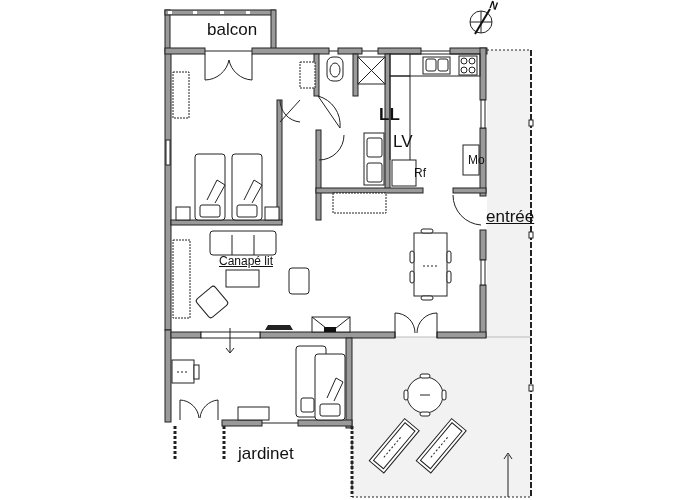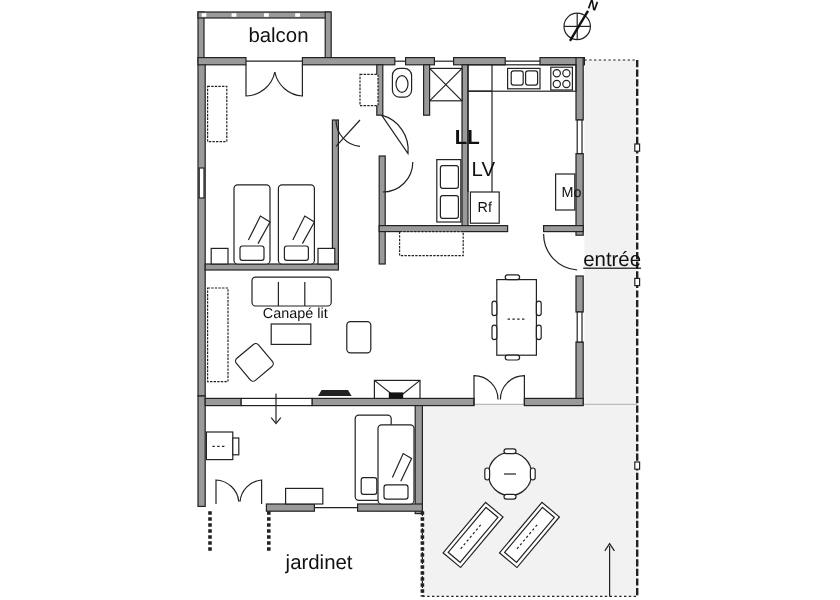--- a/index.html
+++ b/index.html
@@ -222,18 +222,18 @@
     <circle cx="481" cy="22" r="11" fill="none" stroke="#222"></circle>
     <line x1="470" y1="22" x2="492" y2="22" stroke="#222"></line>
     <line x1="481" y1="11" x2="481" y2="33" stroke="#222"></line>
     <line x1="475" y1="34" x2="490" y2="9" stroke="#111" stroke-width="2"></line>
   </g>
 </svg>
 
 <div class="label" style="left:490px; top:-1px; font-size:11px; font-weight:bold; transform:rotate(20deg);">N</div>
 <div class="label big" style="left:207px; top:20px;">balcon</div>
 <div class="label big" style="left:486px; top:207px;text-decoration:underline;">entrée</div>
-<div class="label big" style="left:238px; top:444px;margin-top:15px;">jardinet</div>
-<div class="label" style="left:219px; top:254px;">Canapé lit</div>
+<div class="label big" style="left:238px; top:444px;">jardinet</div>
+<div class="label" style="left:219px; top:254px;text-decoration:underline;">Canapé lit</div>
 <div class="label big" style="left:379px; top:105px;font-weight:bold;">LL</div>
 <div class="label big" style="left:393px; top:132px;">LV</div>
-<div class="label" style="left:398px; top:166px;">Rf</div>
+<div class="label" style="left:414px; top:166px;">Rf</div>
 <div class="label" style="left:468px; top:153px;">Mo</div>
 
 </body></html>

